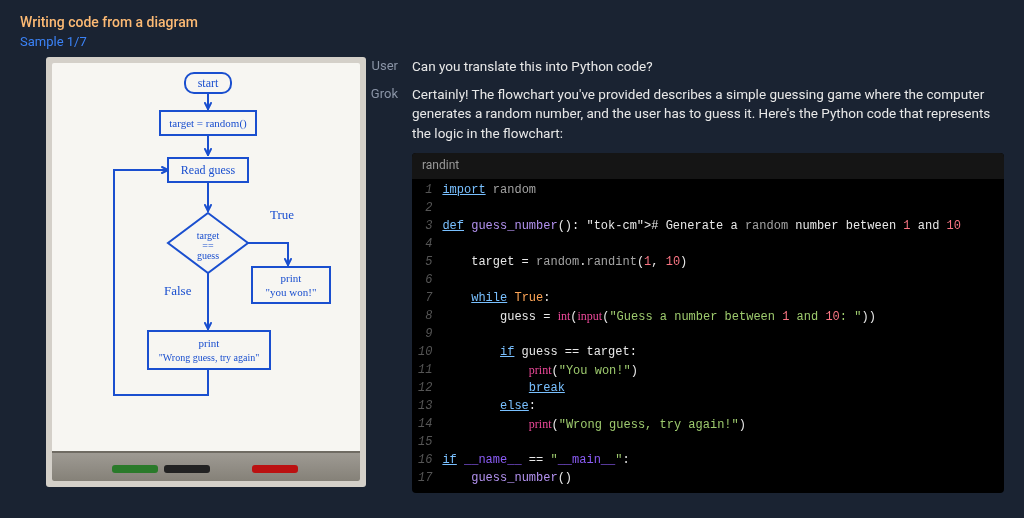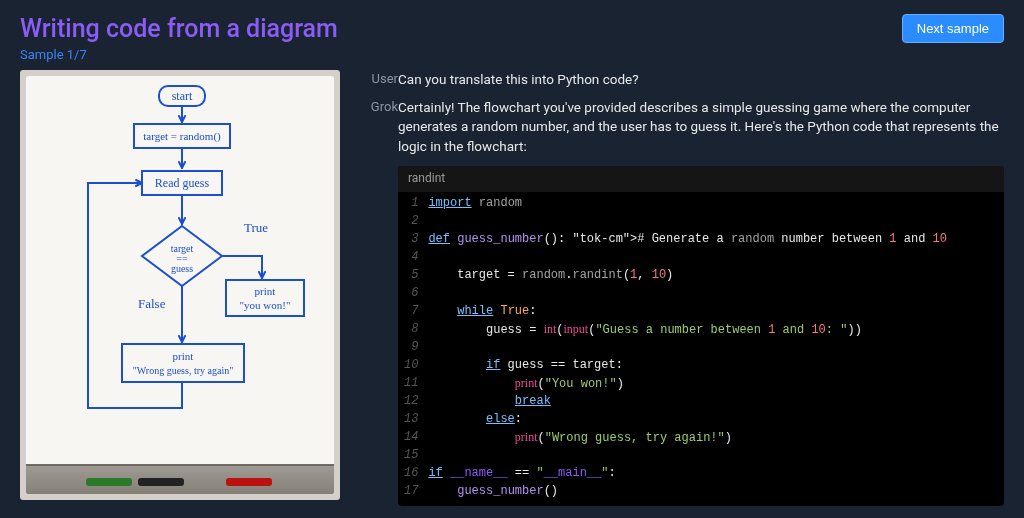--- a/index.html
+++ b/index.html
@@ -13,21 +13,21 @@
     overflow: hidden;
     position: relative;
   }
   .header {
     display: flex;
     justify-content: space-between;
     align-items: flex-start;
     padding: 14px 20px 8px 20px;
   }
   .title-block { display: flex; flex-direction: column; gap: 4px; }
-  .title { font-size: 25px; font-weight: 500; color: #8b5cf6; }
+  .title { font-size: 14px; font-weight: 500; color: #fdba74; }
   .subtitle { font-size: 13px; color: #3b82f6; }
   .next-btn {
     background: #2a8cff;
     border: 1px solid #67aefc;
     color: #fff;
     font-size: 13px;
     padding: 6px 14px;
     border-radius: 4px;
     cursor: pointer;
   }
@@ -45,20 +45,21 @@
     flex: 0 0 320px;
     position: relative;
   }
   .whiteboard-frame {
     width: 320px;
     height: 430px;
     background: #d4d0c9;
     border-radius: 3px;
     padding: 6px;
     position: relative;
+    margin-left: 26px;
   }
   .whiteboard {
     width: 100%;
     height: 100%;
     background: #f7f6f2;
     position: relative;
     overflow: hidden;
     border-radius: 2px;
   }
   .whiteboard svg { position: absolute; top: 0; left: 0; }
@@ -68,21 +69,21 @@
     height: 30px;
     background: linear-gradient(#9e9a93,#858178);
     border-top: 2px solid #6f6b63;
   }
   .marker {
     position: absolute; bottom: 8px; height: 8px; border-radius: 3px;
   }
 
   
   .chat { flex: 1; overflow: hidden;}
-  .turn { display: flex; margin-bottom: 8px; }
+  .turn { display: flex; gap: 14px; margin-bottom: 8px; }
   .role { width: 40px; text-align: right; color: #8a94a6; font-size: 13px; flex-shrink:0; padding-top:1px;}
   .msg { flex: 1; color: #e8e8e8; font-size: 13.5px; line-height: 1.45; }
 
   .codeblock {
     background: #000;
     border-radius: 4px;
     margin: 10px 0;
     overflow: hidden;
   }
   .code-header {
@@ -118,21 +119,20 @@
   .tok-dund { color: #8b5cf6; }
 </style>
 </head>
 <body>
 
 <div class="header">
   <div class="title-block">
     <div class="title">Writing code from a diagram</div>
     <div class="subtitle">Sample 1/7</div>
   </div>
-  <button class="next-btn">Next sample</button>
 </div>
 
 <div class="body">
 
   <div class="whiteboard-wrap">
     <div class="whiteboard-frame">
       <div class="whiteboard">
 
         <svg viewBox="0 0 310 420" width="310" height="420">
           <g fill="none" stroke="#1a4fcf" stroke-width="2" stroke-linecap="round">

